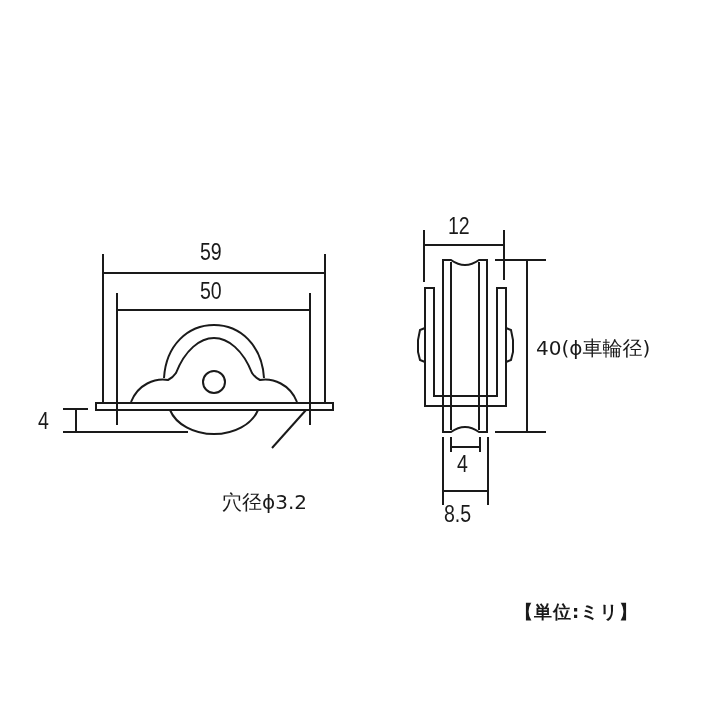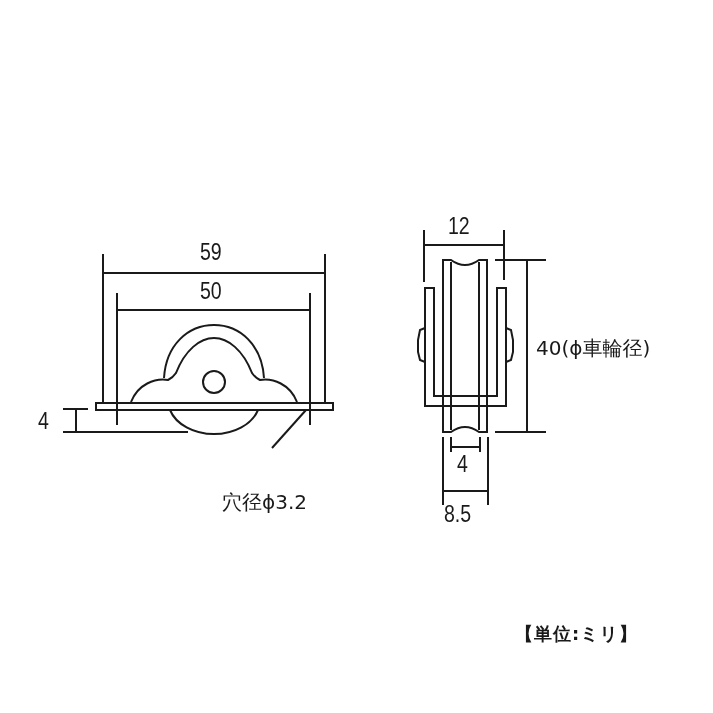--- a/index.html
+++ b/index.html
@@ -83,13 +83,13 @@
 <div class="lbl dimtxt" style="left:200px; top:241px;">59</div>
 <div class="lbl dimtxt" style="left:200px; top:280px;">50</div>
 <div class="lbl dimtxt" style="left:38px; top:410px;">4</div>
 <div class="lbl jp" style="left:222px; top:462px;margin-top:30px;">穴径ϕ3.2</div>
 
 <div class="lbl dimtxt" style="left:448px; top:215px;">12</div>
 <div class="lbl jp" style="left:536px; top:338px;">40(ϕ車輪径)</div>
 <div class="lbl dimtxt" style="left:457px; top:453px;">4</div>
 <div class="lbl dimtxt" style="left:444px; top:503px;">8.5</div>
 
-<div class="lbl unit" style="left:515px; top:625px;">【単位:ミリ】</div>
+<div class="lbl unit" style="left:515px; top:603px;">【単位:ミリ】</div>
 
 </body></html>

